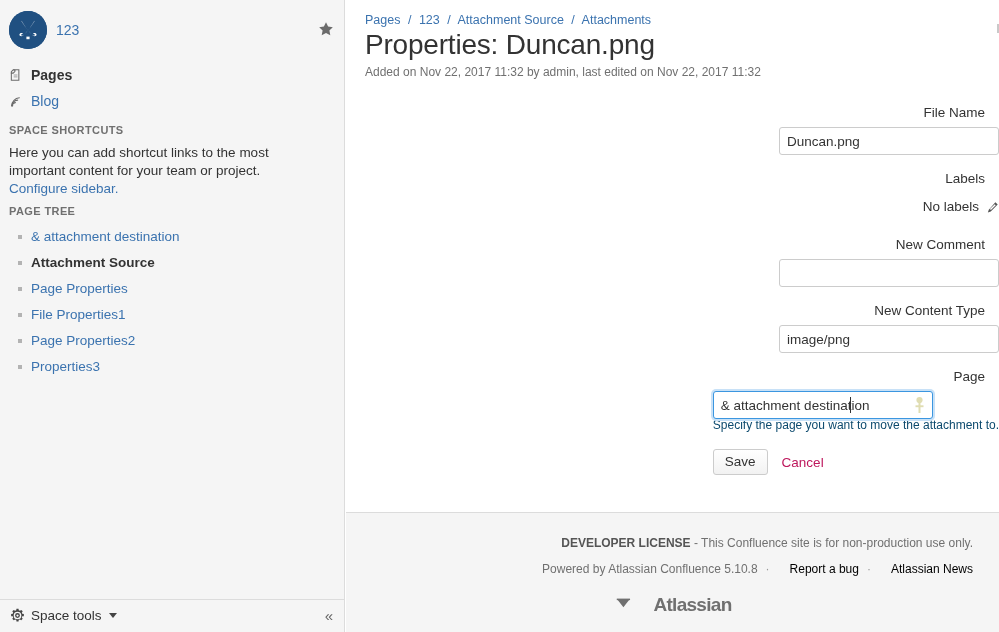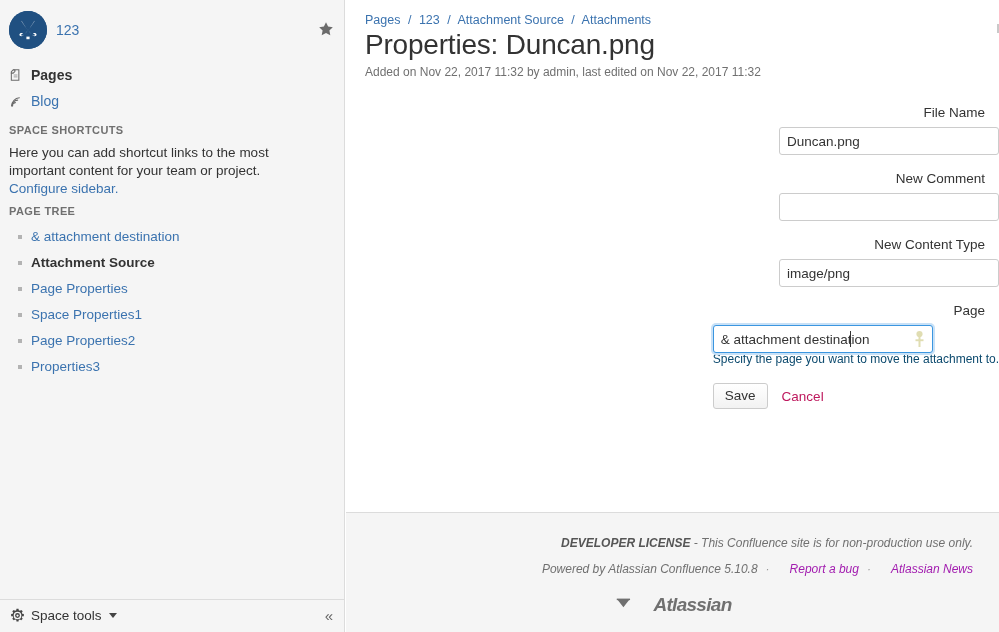--- a/index.html
+++ b/index.html
@@ -377,21 +377,20 @@
   
   .footer {
     position: absolute;
     left: 346px;
     top: 512px;
     width: 653px;
     height: 120px;
     background: #f5f5f5;
     border-top: 1px solid #dcdcdc;
     box-sizing: border-box;
-    font-style: italic;
   }
   .footer-license {
     position: absolute;
     right: 26px;
     top: 23px;
     font-size: 12px;
     color: #707070;
     line-height: 15px;
     white-space: nowrap;
   }
@@ -399,21 +398,21 @@
   .footer-links {
     position: absolute;
     right: 26px;
     top: 49px;
     font-size: 12px;
     color: #707070;
     line-height: 15px;
     white-space: nowrap;
   }
   .footer-links a {
-    color: #a21caf;
+    color: #000000;
     text-decoration: none;
     padding-left: 12px;
   }
   .footer-links .dot { margin: 0 8px; color: #999; }
 
   .atlassian-logo {
     position: absolute;
     left: 50%;
     transform: translateX(-50%);
     top: 82px;
@@ -507,21 +506,21 @@
       <li class="current">
         <span class="bullet"></span>
         <a href="#">Attachment Source</a>
       </li>
       <li>
         <span class="bullet"></span>
         <a href="#">Page Properties</a>
       </li>
       <li>
         <span class="bullet"></span>
-        <a href="#">Space Properties1</a>
+        <a href="#">File Properties1</a>
       </li>
       <li>
         <span class="bullet"></span>
         <a href="#">Page Properties2</a>
       </li>
       <li>
         <span class="bullet"></span>
         <a href="#">Properties3</a>
       </li>
     </ul>
@@ -563,20 +562,31 @@
 
     <div class="page-meta">Added on Nov 22, 2017 11:32 by admin, last edited on Nov 22, 2017 11:32</div>
 
     <div class="form">
 
       <div class="form-row">
         <div class="form-label">File Name</div>
         <input class="text-input" type="text" value="Duncan.png" style="">
       </div>
 
+      <div class="form-row">
+        <div class="form-label">Labels</div>
+        <div class="labels-value">
+          <span>No labels</span>
+          <a class="pencil-ico" href="#">
+            <svg viewBox="0 0 14 14" width="13" height="13" aria-hidden="true">
+              <path fill="#555555" d="M10.1 1.4 L12.6 3.9 L5.1 11.4 L2 12.4 L3 9.3 Z M9.4 3.5 L4.2 8.7 L5.3 9.8 L10.5 4.6 Z"></path>
+            </svg>
+          </a>
+        </div>
+      </div>
 
       <div class="form-row">
         <div class="form-label">New Comment</div>
         <input class="text-input" type="text" value="" style="">
       </div>
 
       <div class="form-row">
         <div class="form-label">New Content Type</div>
         <input class="text-input" type="text" value="image/png" style="">
       </div>

